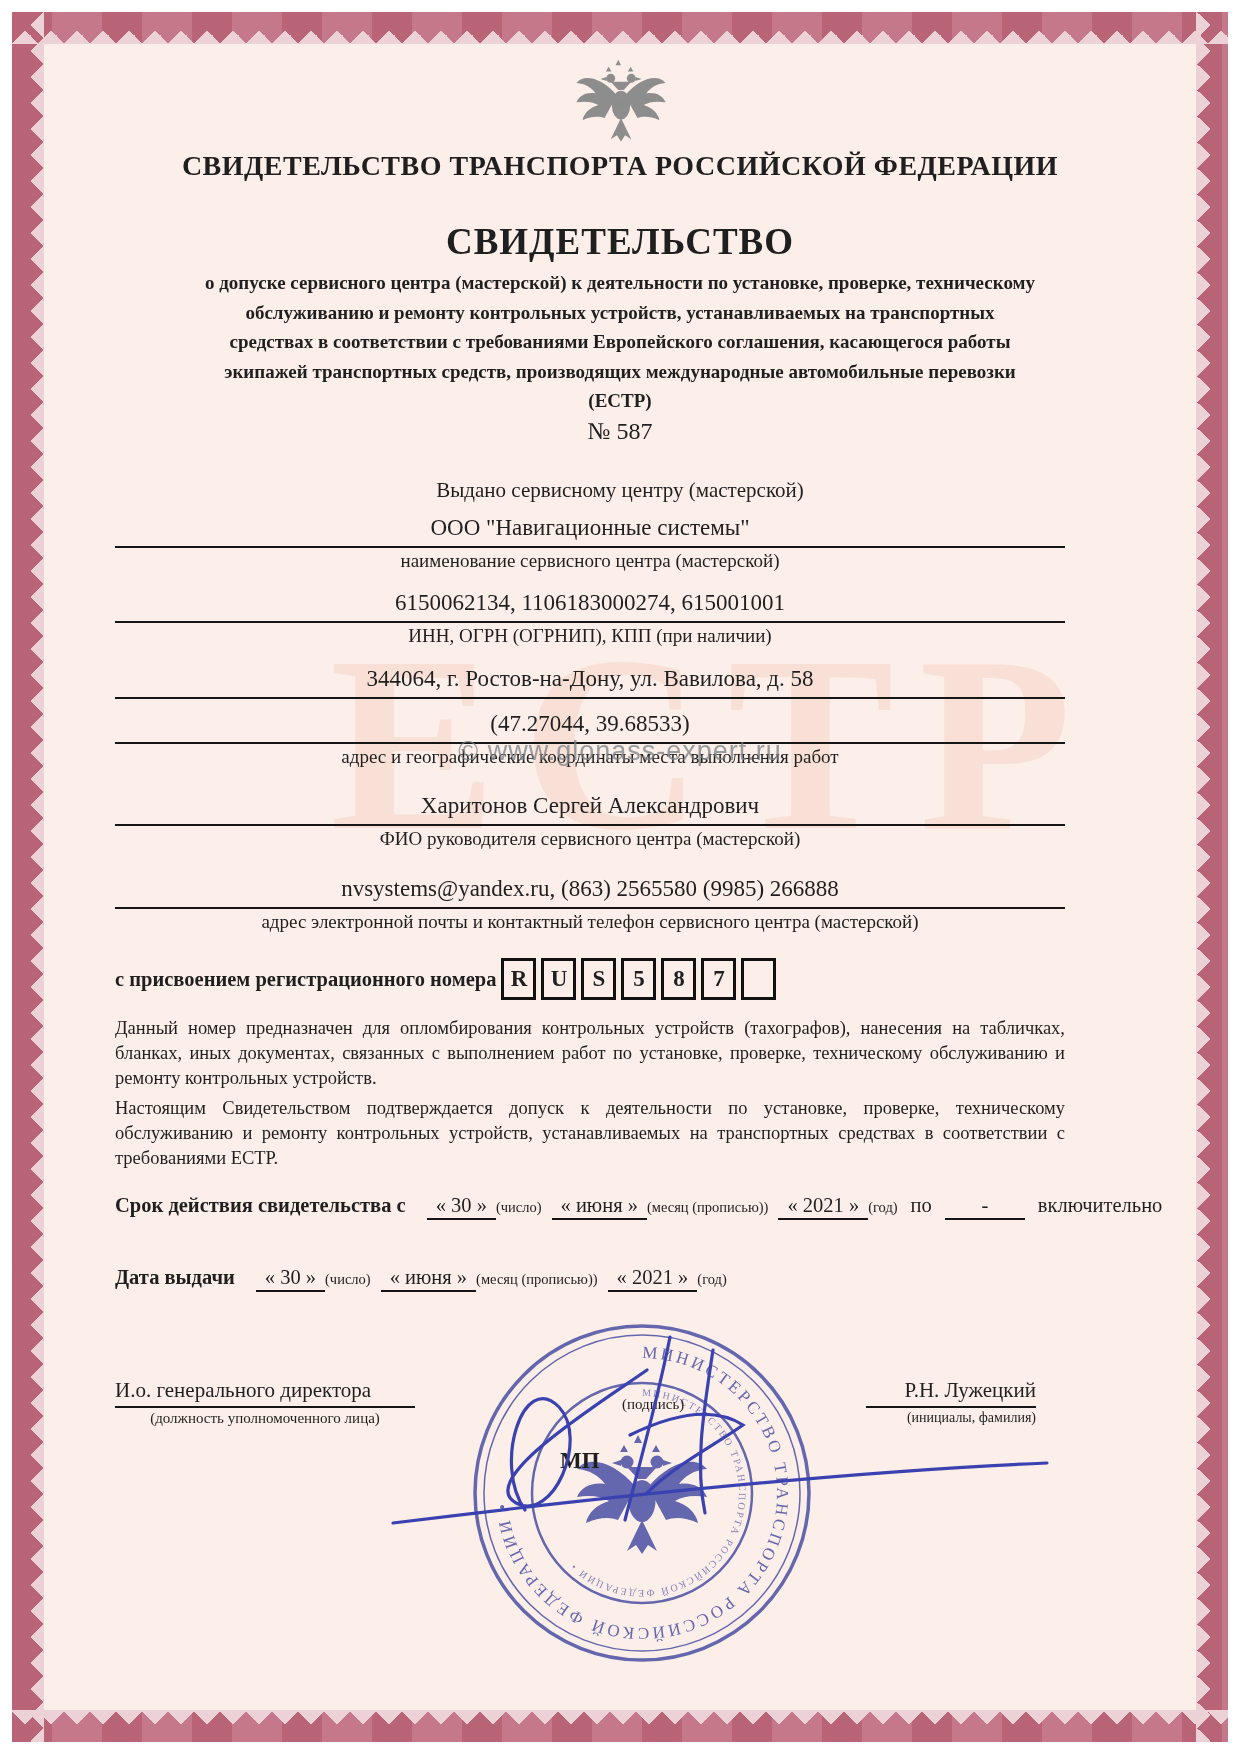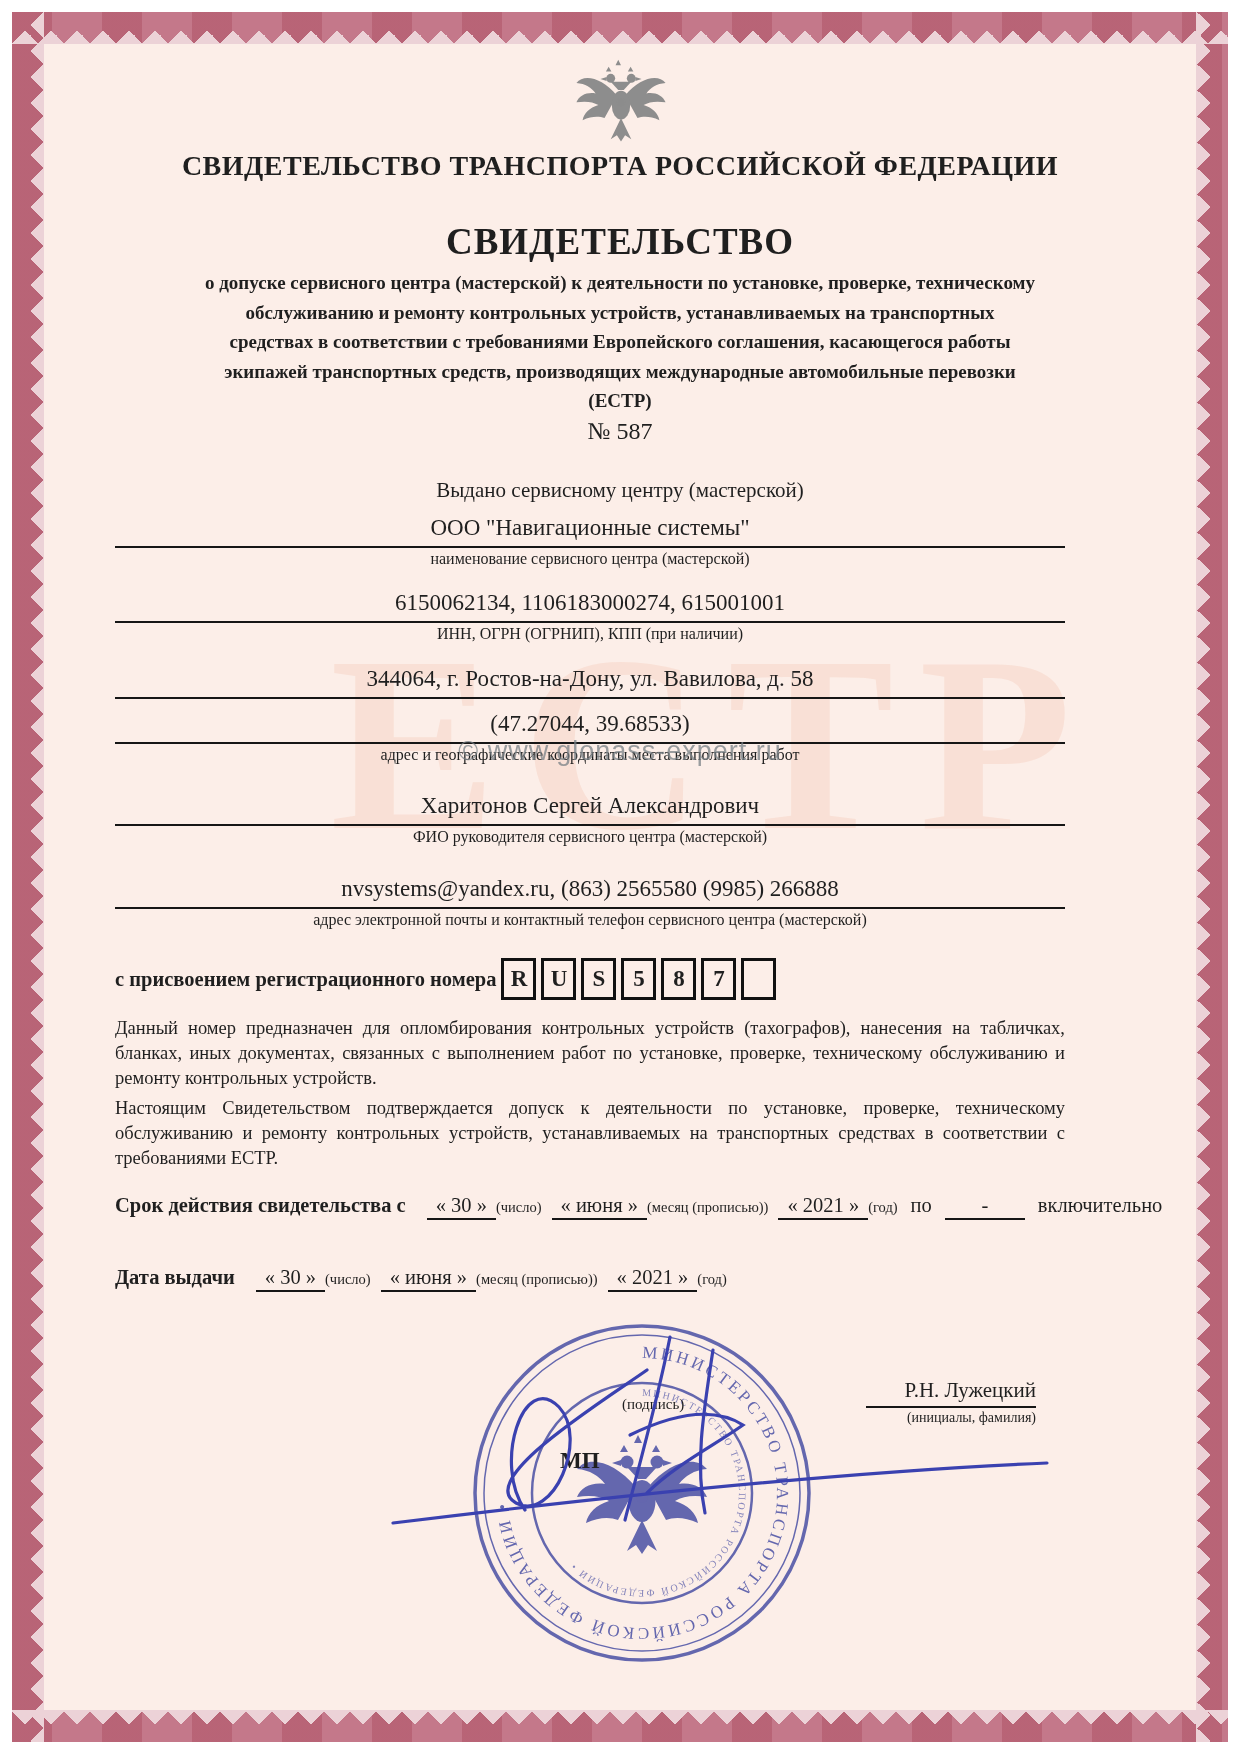--- a/index.html
+++ b/index.html
@@ -27,21 +27,21 @@
   .ministry{top:150px;font-size:28px;font-weight:bold;letter-spacing:.5px;z-index:2;}
   .doc-title{top:220px;font-size:37px;font-weight:bold;letter-spacing:1px;z-index:2;}
   .intro{top:268px;left:50%;transform:translateX(-50%);width:830px;text-align:center;
          font-size:19px;font-weight:bold;line-height:29.5px;z-index:2;}
   .doc-number{top:418px;font-size:24px;z-index:2;}
   .issued-label{top:478px;font-size:21px;z-index:2;}
   
   .field{left:115px;width:950px;text-align:center;z-index:2;}
   .field-value{font-size:23px;}
   .field-line{border-top:2px solid #161616;margin-top:5px;}
-  .field-caption{font-size:16px;margin-top:2px;}
+  .field-caption{font-size:19px;margin-top:2px;}
   .f-name{top:515px;} .f-inn{top:590px;} .f-addr{top:666px;}
   .f-head{top:793px;} .f-mail{top:876px;}
   .coords{margin-top:12px;}
   .photo-wm{top:736px;font-family:"Liberation Sans",sans-serif;font-size:27px;
             color:rgba(120,128,134,.75);letter-spacing:1px;z-index:3;}
   .bg-wm{left:330px;top:600px;font-size:250px;font-weight:bold;letter-spacing:25px;
          color:rgba(225,110,60,.10);z-index:0;}
   
   .reg-row{left:115px;top:958px;display:flex;align-items:center;z-index:2;}
   .reg-label{font-size:20.5px;font-weight:bold;}
@@ -198,20 +198,24 @@
     <span class="dgroup">
       <span class="dval">« июня »</span>
       <span class="dcap">(месяц (прописью))</span>
     </span>
     <span class="dgroup">
       <span class="dval">« 2021 »</span>
       <span class="dcap">(год)</span>
     </span>
   </div>
 
+  <div class="abs sig-left">
+    <div class="sig-name">И.о. генерального директора</div>
+    <div class="sig-cap">(должность уполномоченного лица)</div>
+  </div>
   <div class="abs sign-cap">(подпись)</div>
   <div class="abs mp">МП</div>
   <div class="abs sig-right">
     <div class="sig-name">Р.Н. Лужецкий</div>
     <div class="sig-cap">(инициалы, фамилия)</div>
   </div>
 
   <svg class="abs stamp" viewBox="0 0 350 350">
     <defs>
       <path id="ringO" d="M175,40 a135,135 0 1,1 -0.01,0 z" fill="none"></path>

